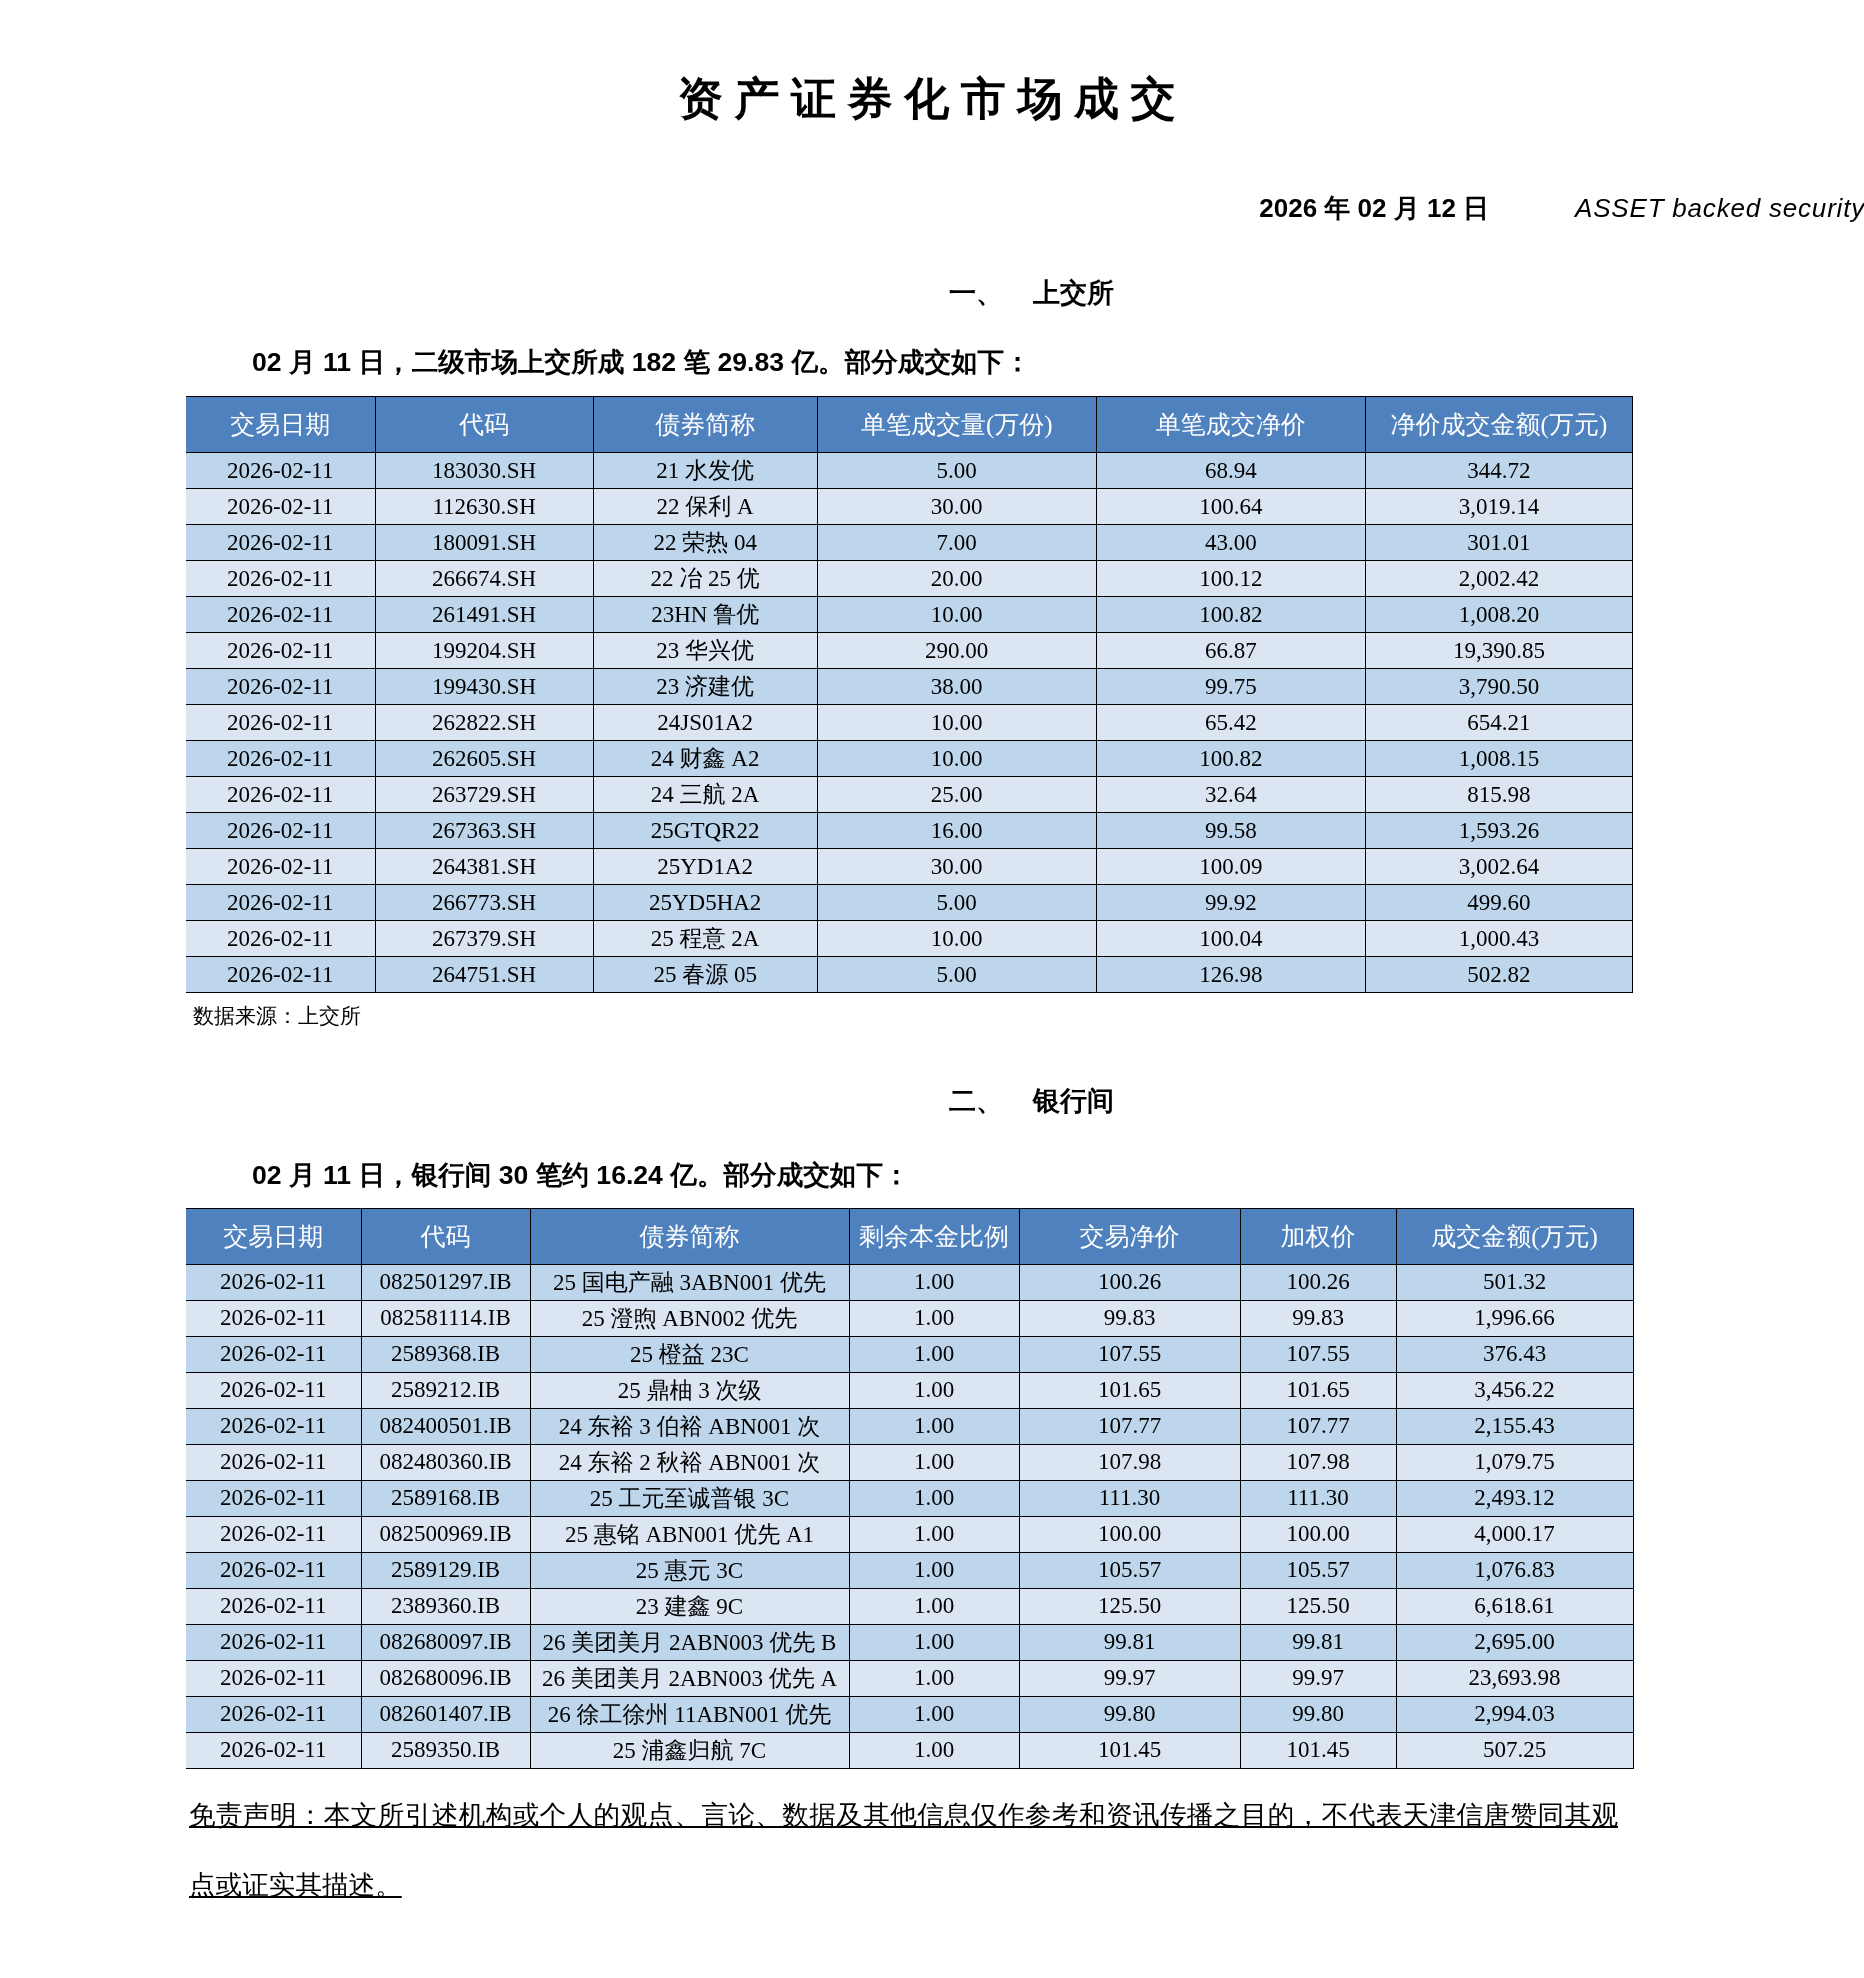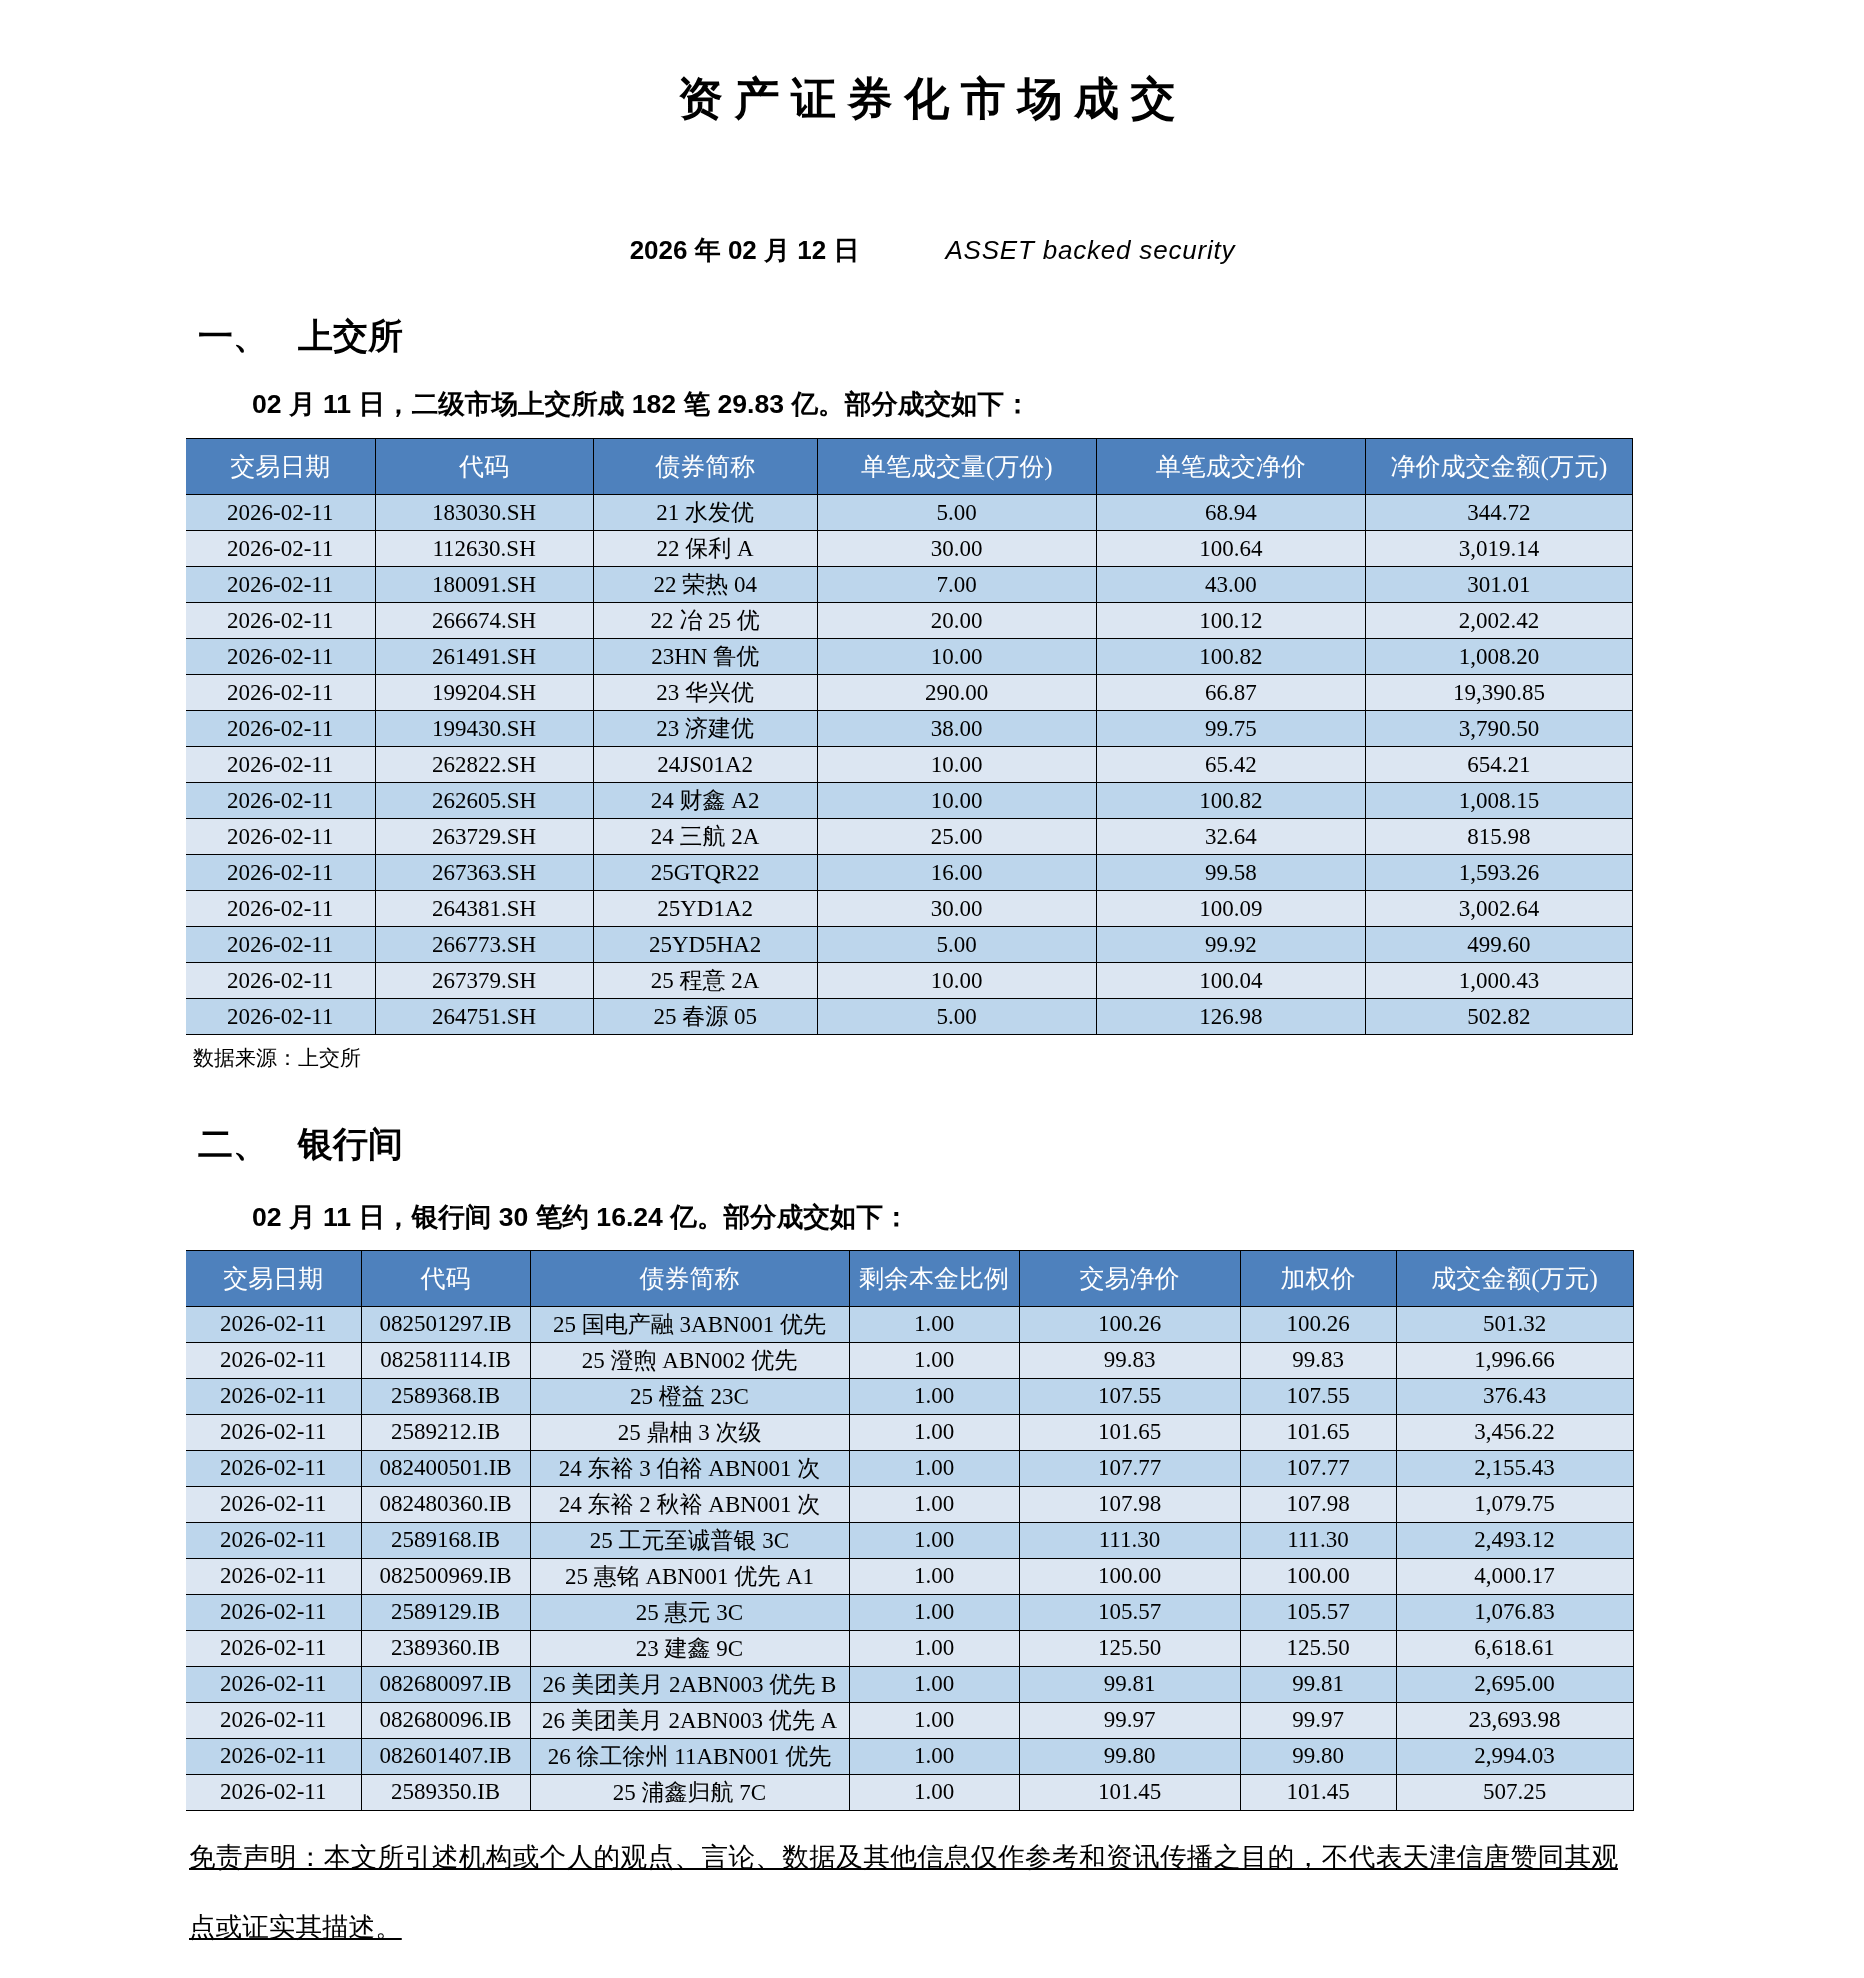--- a/index.html
+++ b/index.html
@@ -13,26 +13,26 @@
   html,body{background:#ffffff;}
   body{
     width:1865px;height:1979px;position:relative;overflow:hidden;
     font-family:"Liberation Sans",sans-serif;color:#000;
   }
   .title{
     margin-top:71px;text-align:center;
     font-size:45px;font-weight:bold;letter-spacing:11.6px;line-height:55px;
   }
   .dateline{
-    margin-top:108px;text-align:center;font-size:26px;line-height:33px;font-weight:600;
+    margin-top:66px;text-align:right;font-size:26px;line-height:33px;font-weight:600;
   }
   .dateline .gap{display:inline-block;width:86px;}
   .dateline .en{font-style:italic;font-weight:500;letter-spacing:0.8px;}
   .section-heading{
-    margin:50px 0 0 198px;font-size:35px;font-weight:bold;line-height:37px;
+    margin:50px 0 0 198px;font-size:27px;font-weight:bold;line-height:37px;text-align:center;
   }
   .section-heading .sec-no{margin-right:30px;}
   .intro{
     margin:32px 6px 0 252px;font-size:26.6px;font-weight:bold;line-height:37px;
   }
   table{
     border-collapse:collapse;table-layout:fixed;
     margin:15px 0 0 186px;width:1447px;
     font-family:"Liberation Serif","DejaVu Serif",serif;
   }

